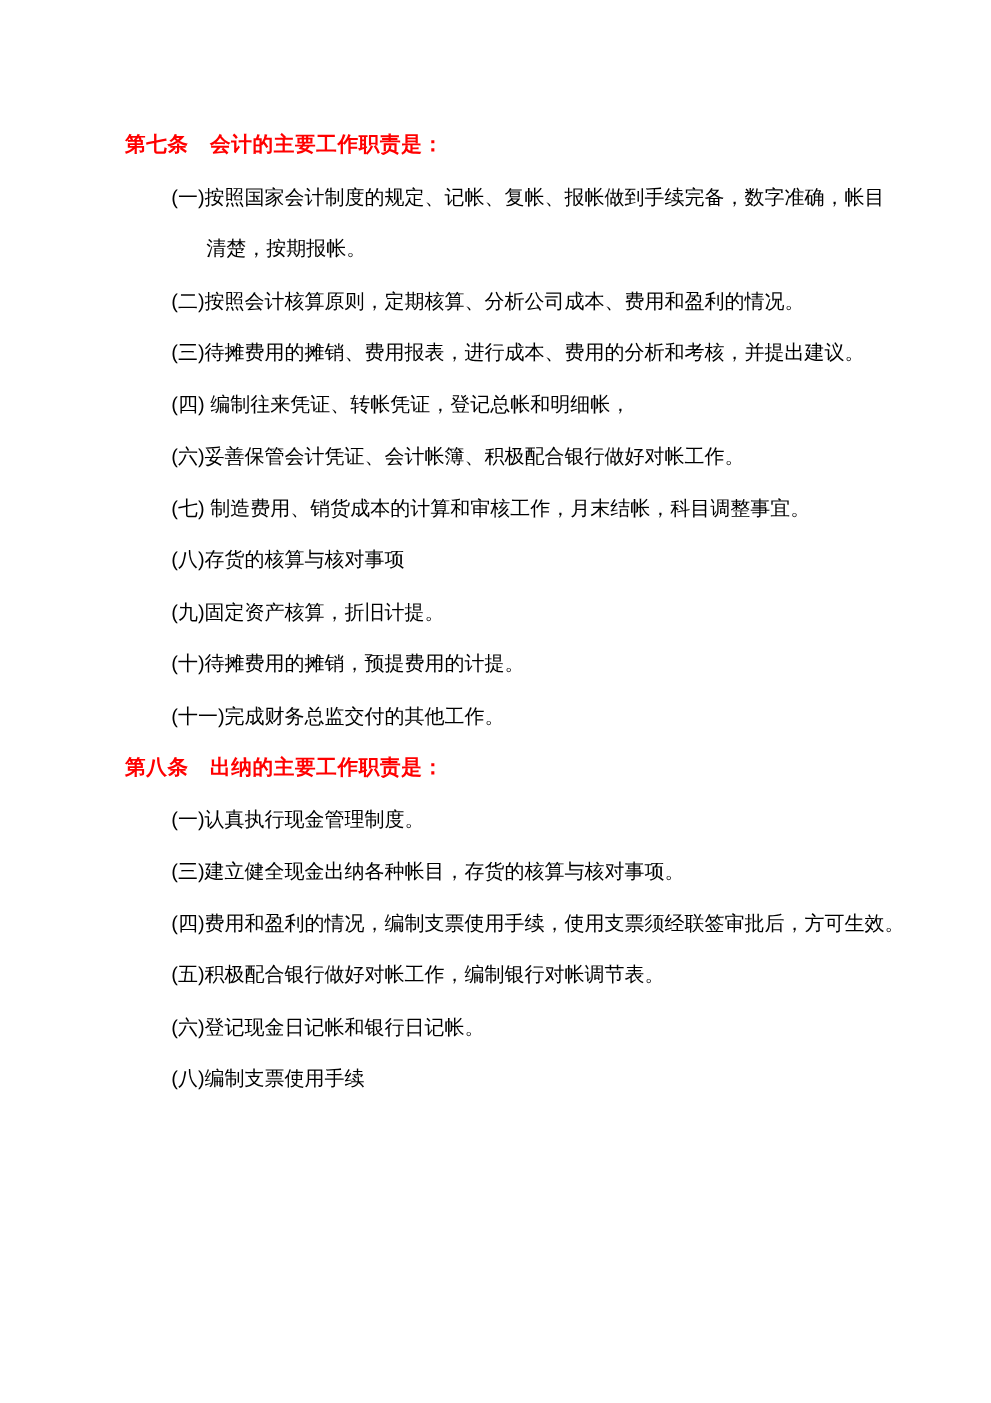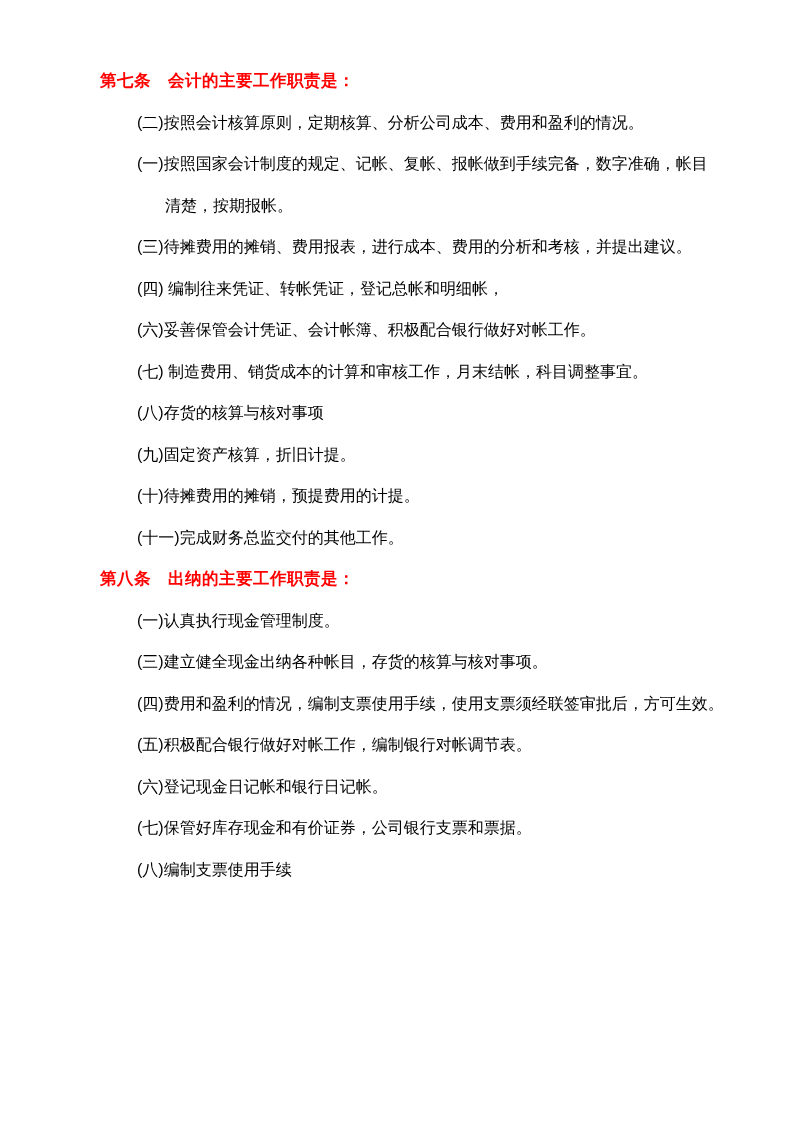--- a/index.html
+++ b/index.html
@@ -10,21 +10,21 @@
   .page {
     position: relative;
     width: 793px;
     height: 1122px;
     background: #ffffff;
     overflow: hidden;
     font-family: "Liberation Sans", "DejaVu Sans", sans-serif;
     color: var(--body-color, #000000);
   }
   .content {
-    padding-top: 60px;
+    padding-top: 96px;
   }
   p {
     margin: 0;
     line-height: 41.5px;
     font-size: 16px;
   }
   .heading {
     margin-left: 100px;
     font-weight: bold;
     font-size: 16.5px;
@@ -40,36 +40,35 @@
   }
 </style>
 </head>
 <body>
 
 <div class="page">
   <div class="content">
 
     <p class="heading">第七条　会计的主要工作职责是：</p>
 
-    <p class="item">(二)按照会计核算原则，定期核算、分析公司成本、费用和盈利的情况。</p>
     <p class="item">(一)按照国家会计制度的规定、记帐、复帐、报帐做到手续完备，数字准确，帐目
 清楚，按期报帐。</p>
+    <p class="item">(二)按照会计核算原则，定期核算、分析公司成本、费用和盈利的情况。</p>
     <p class="item">(三)待摊费用的摊销、费用报表，进行成本、费用的分析和考核，并提出建议。</p>
     <p class="item">(四) 编制往来凭证、转帐凭证，登记总帐和明细帐，</p>
     <p class="item">(六)妥善保管会计凭证、会计帐簿、积极配合银行做好对帐工作。</p>
     <p class="item">(七) 制造费用、销货成本的计算和审核工作，月末结帐，科目调整事宜。</p>
     <p class="item">(八)存货的核算与核对事项</p>
     <p class="item">(九)固定资产核算，折旧计提。</p>
     <p class="item">(十)待摊费用的摊销，预提费用的计提。</p>
     <p class="item">(十一)完成财务总监交付的其他工作。</p>
 
     <p class="heading">第八条　出纳的主要工作职责是：</p>
 
     <p class="item">(一)认真执行现金管理制度。</p>
     <p class="item">(三)建立健全现金出纳各种帐目，存货的核算与核对事项。</p>
     <p class="item">(四)费用和盈利的情况，编制支票使用手续，使用支票须经联签审批后，方可生效。</p>
     <p class="item">(五)积极配合银行做好对帐工作，编制银行对帐调节表。</p>
     <p class="item">(六)登记现金日记帐和银行日记帐。</p>
-    <p class="item">(七)保管好库存现金和有价证券，公司银行支票和票据。</p>
     <p class="item">(八)编制支票使用手续</p>
 
   </div>
 </div>
 
 </body></html>

